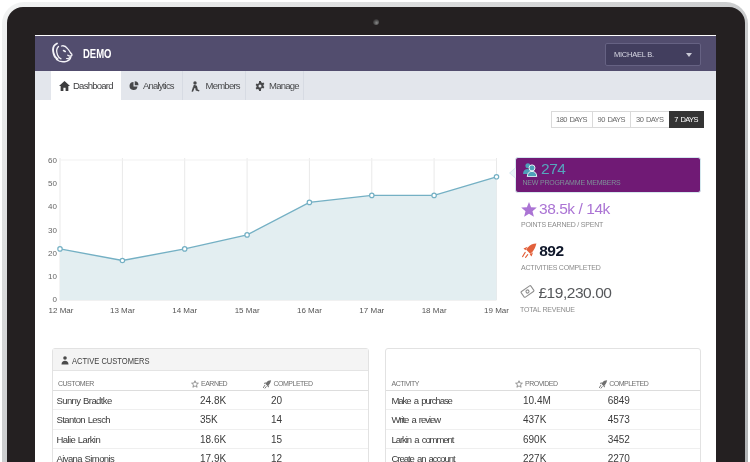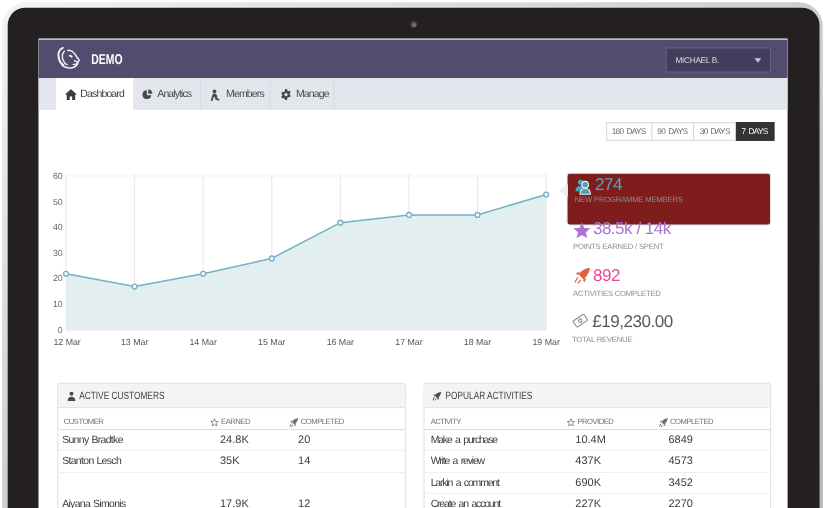--- a/index.html
+++ b/index.html
@@ -34,22 +34,22 @@
 .tab .ic { position:absolute; top:10px; }
 .tab .tx { position:absolute; top:0; height:29.5px; line-height:30px; font-size:9.5px; color:#47484a; }
 #tab1 { left:16px; width:69.5px; background:#fff; }
 #tab1 .tx { color:#3c3c3e; }
 
 #days { position:absolute; left:515.5px; top:76px; height:17px; }
 .db { position:absolute; top:0; height:17px; background:#fff; border:1px solid #dadada;
   color:#6a6a6a; font-size:7.5px; letter-spacing:-0.6px; word-spacing:1.2px; text-align:center; line-height:16px; }
 .db.on { background:#343434; border-color:#343434; color:#fff; }
 
-#callout { position:absolute; left:479.5px; top:122px; width:186.5px; height:48px;
-  background:#7f1d1d; border:1px solid #d4e8ee; border-radius:3px; }
+#callout { position:absolute; left:479.5px; top:122px; width:186.5px; height:36px;
+  background:#701a75; border:1px solid #d4e8ee; border-radius:3px; }
 #callout .ar1 { position:absolute; left:-7px; top:8.5px; width:0; height:0;
   border-top:6px solid transparent; border-bottom:6px solid transparent;
   border-right:7px solid #d4e8ee; }
 #callout .ar2 { position:absolute; left:-5.6px; top:9.5px; width:0; height:0;
   border-top:5px solid transparent; border-bottom:5px solid transparent;
   border-right:6px solid #eaf5f8; }
 .stnum { position:absolute; font-size:15.5px; letter-spacing:-0.45px; line-height:15px; }
 .stlab { position:absolute; font-size:7px; color:#8b8b8b; letter-spacing:-0.2px; }
 
 .panel { position:absolute; top:312.5px; height:150px; background:#fff;
@@ -194,21 +194,21 @@
   <div class="stlab" style="left:486px;top:186px;">POINTS EARNED / SPENT</div>
   <svg class="abs" style="left:486.5px;top:208px;" width="15" height="15" viewBox="0 0 15 15" fill="#e2603b">
     <path d="M14.4 0.6 C10.7 0.8 7.9 2.0 6.0 4.3 L4.1 6.6 L8.4 10.9 C10.7 9.1 13.0 6.3 14.4 0.6 Z"></path>
     <path d="M5.6 3.8 L1.5 5.4 L3.4 7.3 Z"></path>
     <path d="M11.1 9.3 L9.6 13.4 L7.7 11.5 Z"></path>
     <g stroke="#e2603b" stroke-width="1.1" stroke-linecap="round">
       <line x1="3.2" y1="9.4" x2="0.6" y2="13.6"></line>
         <line x1="5.7" y1="11.7" x2="3.6" y2="14.4"></line>
     </g>
   </svg>
-  <div class="stnum" style="left:504.2px;top:207.6px;color:#ec4899;">892</div>
+  <div class="stnum" style="left:504.2px;top:207.6px;color:#0f172a;font-weight:bold;">892</div>
   <div class="stlab" style="left:486px;top:228.6px;">ACTIVITIES COMPLETED</div>
   <svg class="abs" style="left:484.5px;top:248.5px;" width="15" height="15" viewBox="0 0 15 15" fill="none" stroke="#8f8f8f" stroke-width="1.05">
     <g transform="rotate(-35 7.5 7.5)">
       <rect x="1.6" y="4.1" width="11.8" height="6.8" rx="1"></rect>
       <circle cx="7.5" cy="7.5" r="1.5"></circle>
     </g>
   </svg>
   <div class="stnum" style="left:503.4px;top:249.5px;color:#56585b;">£19,230.00</div>
   <div class="stlab" style="left:485px;top:270.6px;">TOTAL REVENUE</div>
 
@@ -240,39 +240,32 @@
     <div class="trow" style="top:42px;">
         <span style="left:4px;" class="nm">Sunny Bradtke</span>
         <span style="left:147.5px;">24.8K</span>
         <span style="left:218.5px;">20</span>
       </div>
     <div class="trow" style="top:61.5px;">
         <span style="left:4px;" class="nm">Stanton Lesch</span>
         <span style="left:147.5px;">35K</span>
         <span style="left:218.5px;">14</span>
       </div>
+    <div class="trow" style="top:81px;">
+        <span style="left:4px;" class="nm">Halie Larkin</span>
+        <span style="left:147.5px;">18.6K</span>
+        <span style="left:218.5px;">15</span>
+      </div>
     <div class="trow" style="top:100.5px;">
         <span style="left:4px;" class="nm">Aiyana Simonis</span>
         <span style="left:147.5px;">17.9K</span>
         <span style="left:218.5px;">12</span>
       </div>
   </div>
   <div class="panel" id="pr">
-    <div class="phead">
-      <svg class="abs" style="left:7.8px;top:7px;" width="8.5" height="8.5" viewBox="0 0 15 15" fill="#4a4a4a">
-          <path d="M14.4 0.6 C10.7 0.8 7.9 2.0 6.0 4.3 L4.1 6.6 L8.4 10.9 C10.7 9.1 13.0 6.3 14.4 0.6 Z"></path>
-          <path d="M5.6 3.8 L1.5 5.4 L3.4 7.3 Z"></path>
-          <path d="M11.1 9.3 L9.6 13.4 L7.7 11.5 Z"></path>
-          <g stroke="#4a4a4a" stroke-width="1.6" stroke-linecap="round">
-            <line x1="3.2" y1="9.4" x2="0.6" y2="13.6"></line>
-            <line x1="5.7" y1="11.7" x2="3.6" y2="14.4"></line>
-          </g>
-        </svg>
-      <span class="tt" style="left:19.7px;">POPULAR ACTIVITIES</span>
-    </div>
     <div class="cols">
       <span style="left:6px;">ACTIVITY</span>
       <svg class="abs" style="left:129.5px;top:9px;" width="8" height="8" viewBox="0 0 16 16" fill="none" stroke="#6f6f6f" stroke-width="1.4">
           <path d="M8 1.5 L9.8 6 L14.8 6.4 L11 9.6 L12.2 14.5 L8 11.8 L3.8 14.5 L5 9.6 L1.2 6.4 L6.2 6 Z"></path>
         </svg>
       <span style="left:139.5px;">PROVIDED</span>
       <svg class="abs" style="left:213.5px;top:9px;" width="8.5" height="8.5" viewBox="0 0 15 15" fill="#6f6f6f">
           <path d="M14.4 0.6 C10.7 0.8 7.9 2.0 6.0 4.3 L4.1 6.6 L8.4 10.9 C10.7 9.1 13.0 6.3 14.4 0.6 Z"></path>
           <path d="M5.6 3.8 L1.5 5.4 L3.4 7.3 Z"></path>
           <path d="M11.1 9.3 L9.6 13.4 L7.7 11.5 Z"></path>

